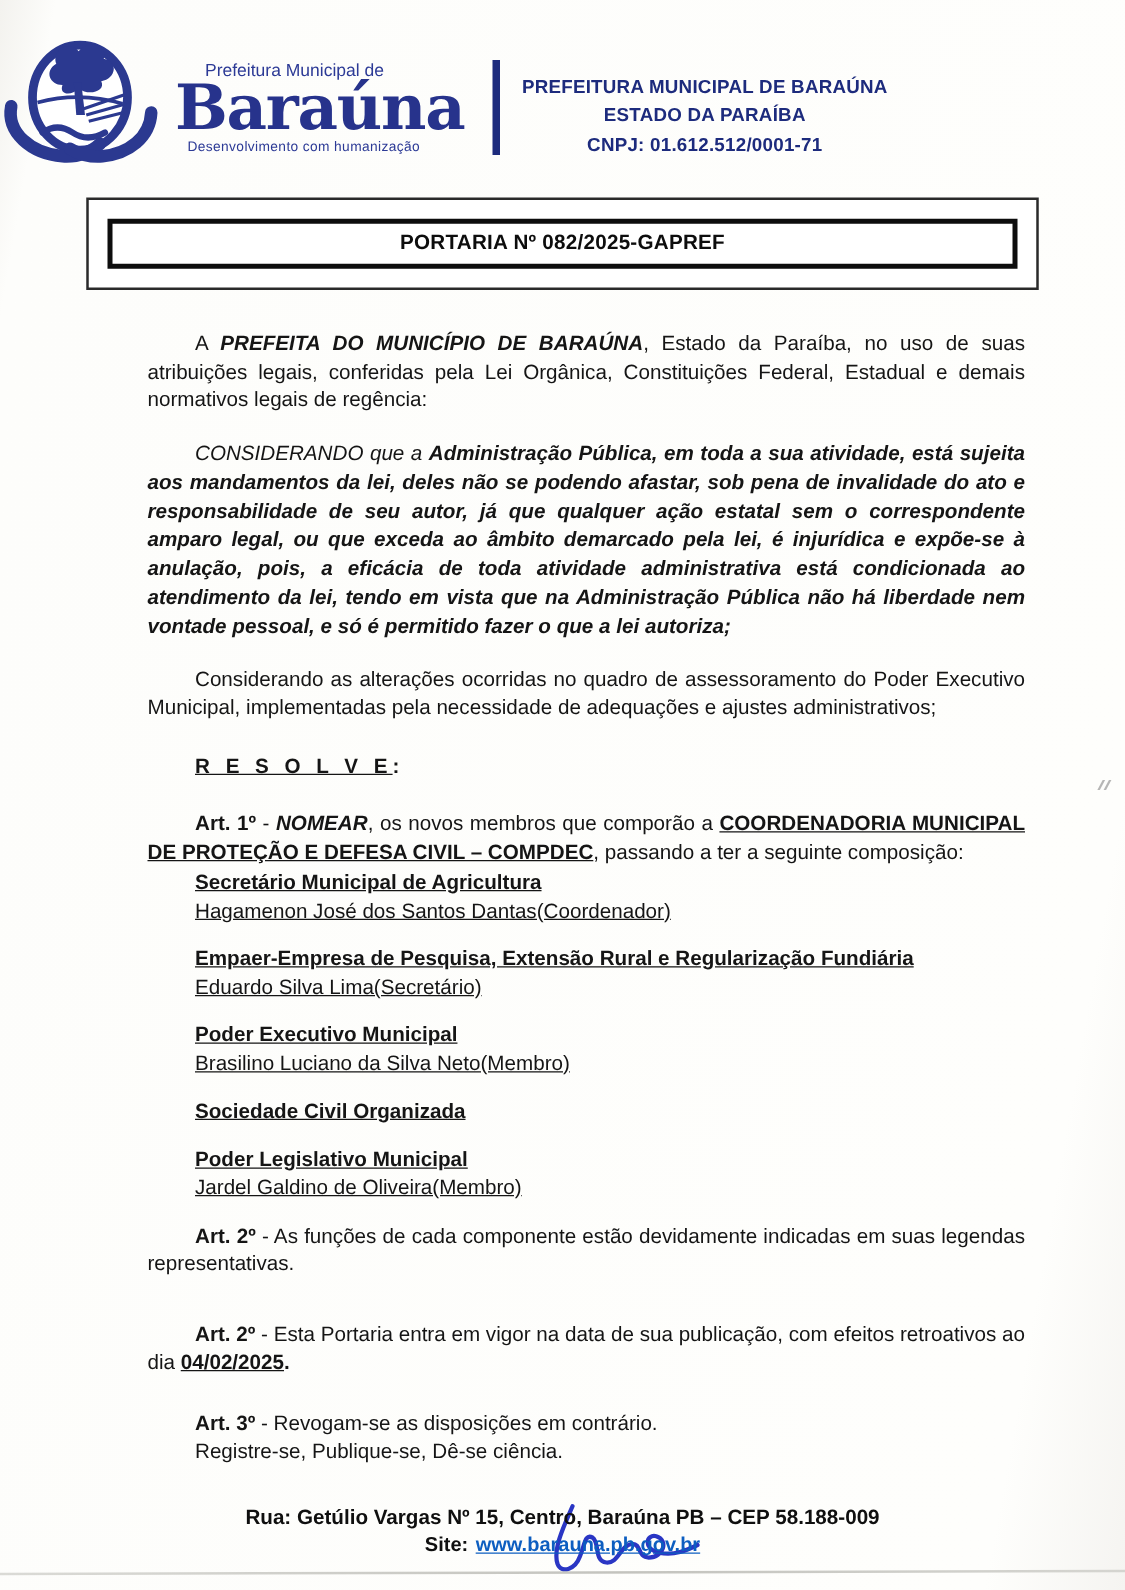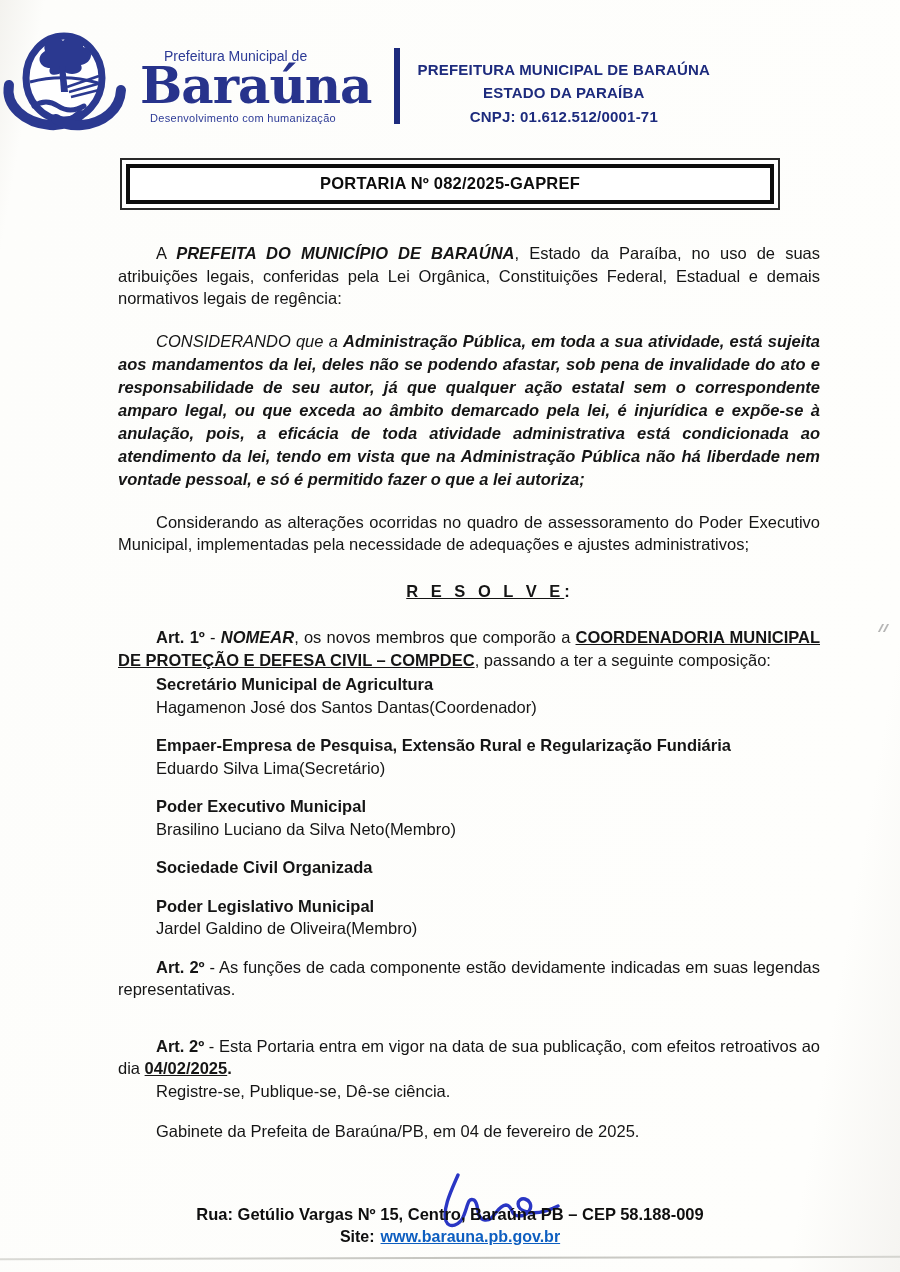--- a/index.html
+++ b/index.html
@@ -34,44 +34,44 @@
   .wm-tag    { color:#2c3a96; font-size: 11px; margin-top: 1px; margin-left: 10px; letter-spacing: .3px; }
   .hdr-divider { width: 6px; height: 76px; background:#1d2b7d; margin: 0 12px 0 16px; }
   .hdr-right {
     text-align: center; color:#1d2b7d; font-weight: bold;
     font-size: 15px; line-height: 1.55; letter-spacing: .2px;
     padding-top: 14px;
   }
 
   
   .tbox {
-    width: 660px; margin: 16px auto 0;
-    border: 2px solid #2a2a2a; padding: 4px;
+    width: 762px; margin: 16px auto 0;
+    border: 2px solid #2a2a2a; padding: 15px;
     background:#fff;
   }
   .tbox-inner {
     border: 4px solid #0d0d0d;
     text-align: center; font-weight: bold; font-size: 16.5px;
     padding: 6px 0 7px; color:#0d0d0d; letter-spacing: .2px;
   }
 
   
   .doc { padding: 32px 80px 0 118px; font-size: 16.5px; line-height: 22.5px; color:#151515; }
   .jp { text-align: justify; text-indent: 38px; }
   .mb { margin-bottom: 20px; }
   .c1 { line-height: 23px; }
   .c1 i { font-weight: normal; }
   .c1 b i, .c1 i b { font-weight: bold; }
 
-  .resolve { margin: 24px 0 24px 38px; font-weight: bold; font-size: 16.5px; text-align: center; }
+  .resolve { margin: 24px 0 24px 38px; font-weight: bold; font-size: 16.5px; }
   .resolve-word { text-decoration: underline; letter-spacing: 4px; }
 
   .org-underline { font-weight: bold; text-decoration: underline; }
 
-  .members { margin-top: 2px; }
+  .members { margin-top: 2px; text-decoration: underline; }
   .member { margin: 0 0 16px 38px; }
   .member .role { font-weight: bold; }
   .member .nm   { font-weight: normal; }
 
   .art { text-align: justify; text-indent: 38px; }
   .art .lbl { font-weight: bold; }
   .date-underline { font-weight: bold; text-decoration: underline; }
   .m-sm { margin-top: 10px; }
   .m-lg { margin-top: 34px; }
   .m-md { margin-top: 26px; }
@@ -168,24 +168,24 @@
       <div class="member">
         <div class="role">Poder Legislativo Municipal</div>
         <div class="nm">Jardel Galdino de Oliveira(Membro)</div>
       </div>
     </div>
 
     <p class="art m-sm"><b class="lbl">Art. 2º</b><span> - As funções de cada componente estão devidamente indicadas em suas legendas representativas.</span></p>
 
     <p class="art m-lg"><b class="lbl">Art. 2º</b><span> - Esta Portaria entra em vigor na data de sua publicação, com efeitos retroativos ao dia </span><span class="date-underline">04/02/2025</span><b>.</b></p>
 
+    <p class="art m-md"><b class="lbl">Art. 3º</b><span> - Revogam-se as disposições em contrário.</span></p>
 
     <p class="plain-ind">Registre-se, Publique-se, Dê-se ciência.</p>
 
-    <p class="plain-ind" style="margin-top:18px">Gabinete da Prefeita de Baraúna/PB, em 04 de fevereiro de 2025.</p>
 
     <div class="sig">
       <svg class="sig-svg" viewBox="0 0 220 74" aria-hidden="true">
         <path d="M86 6 C80 20 70 40 74 52 C77 60 88 57 92 46 C96 36 96 28 102 31 C108 35 103 50 113 51 C123 52 124 37 134 36 C141 36 138 47 147 47 C159 47 163 33 153 30 C145 28 142 40 155 43 C167 46 178 41 186 37" fill="none" stroke="#2a36c4" stroke-width="3.4" stroke-linecap="round" stroke-linejoin="round"></path>
       </svg>
 
     </div>
   </main>
 
   <footer class="ftr">

